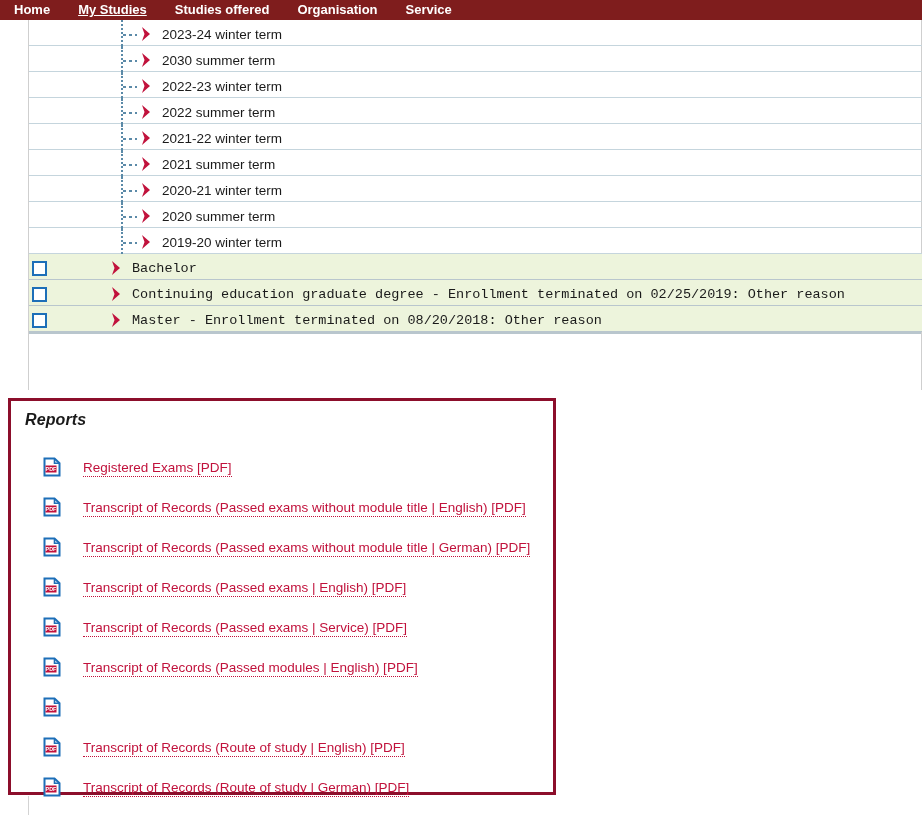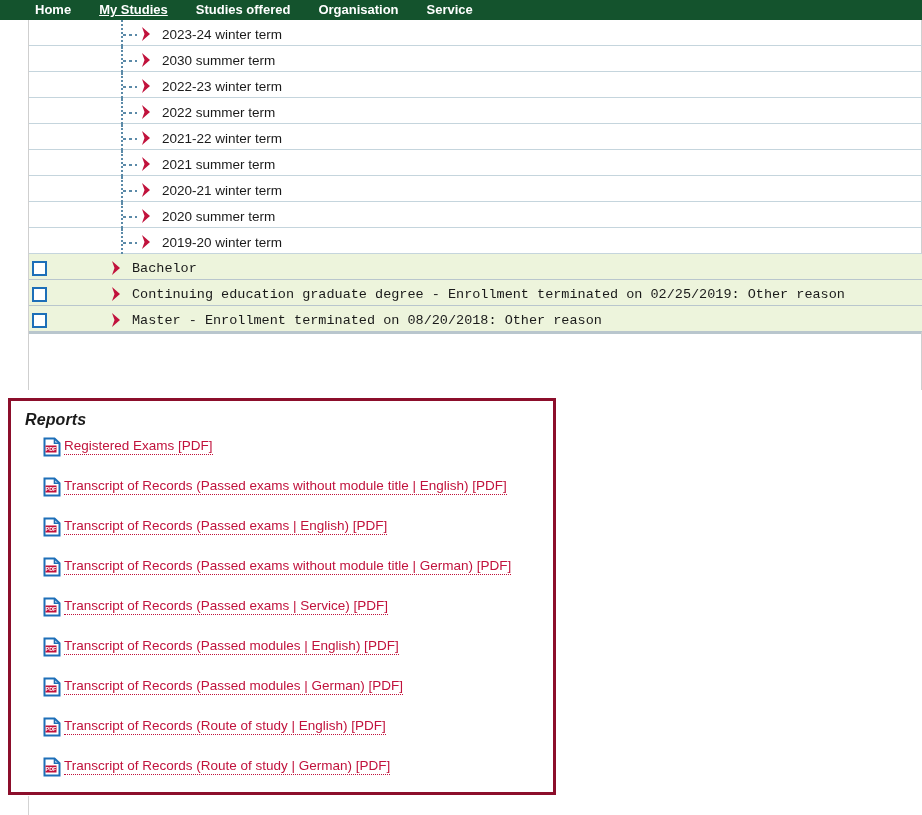--- a/index.html
+++ b/index.html
@@ -10,24 +10,24 @@
     background: #ffffff;
     font-family: "Liberation Sans", sans-serif;
     overflow: hidden;
   }
 
   
   .topnav {
     position: absolute;
     left: 0; top: 0;
     width: 922px; height: 20px;
-    background: #14532d;
+    background: #7f1d1d;
     display: flex;
     align-items: center;
-    padding-left: 21px;
+    padding-left: 0;
   }
   .navitem {
     color: #ffffff;
     font-size: 13px;
     font-weight: bold;
     padding: 0 14px;
     line-height: 20px;
     white-space: nowrap;
     cursor: pointer;
     text-decoration: none;
@@ -146,24 +146,25 @@
   .reports h2 {
     margin: 0 0 8px 0;
     font-size: 16px;
     font-weight: bold;
     color: #1a1a1a;
     letter-spacing: .1px;
     font-style: italic;
   }
   .rlink {
     display: flex;
-    align-items: flex-start;
+    align-items: flex-end;
     height: 40px;
     padding-left: 18px;
     text-decoration: none;
+    gap: 19px;
   }
   .pdficon {
     width: 18px; height: 20px;
     margin-right: 3px;
     flex: 0 0 auto;
   }
   .pdficon svg { display: block; }
   .rlabel {
     font-size: 13.5px;
     color: #C1123C;
@@ -343,42 +344,42 @@
       </a>
       <a class="rlink">
         <span class="pdficon">
           <svg width="18" height="20" viewBox="0 0 18 20">
             <path d="M1.5 1.5 H11.5 L16.5 6.2 V18.5 H1.5 Z" fill="#ffffff" stroke="#1D6FB8" stroke-width="2"></path>
             <path d="M11.5 1.5 L11.5 6.2 L16.5 6.2" fill="none" stroke="#1D6FB8" stroke-width="1.6"></path>
             <rect x="2.5" y="8.5" width="11" height="7" fill="#C1123C"></rect>
             <text x="8" y="14" font-family="Liberation Sans, sans-serif" font-size="5.4" font-weight="bold" fill="#ffffff" text-anchor="middle">PDF</text>
           </svg>
         </span>
+        <span class="rlabel">Transcript of Records (Passed exams without module title | German) [PDF]</span>
+      </a>
+      <a class="rlink">
+        <span class="pdficon">
+          <svg width="18" height="20" viewBox="0 0 18 20">
+            <path d="M1.5 1.5 H11.5 L16.5 6.2 V18.5 H1.5 Z" fill="#ffffff" stroke="#1D6FB8" stroke-width="2"></path>
+            <path d="M11.5 1.5 L11.5 6.2 L16.5 6.2" fill="none" stroke="#1D6FB8" stroke-width="1.6"></path>
+            <rect x="2.5" y="8.5" width="11" height="7" fill="#C1123C"></rect>
+            <text x="8" y="14" font-family="Liberation Sans, sans-serif" font-size="5.4" font-weight="bold" fill="#ffffff" text-anchor="middle">PDF</text>
+          </svg>
+        </span>
         <span class="rlabel">Transcript of Records (Passed exams | English) [PDF]</span>
       </a>
       <a class="rlink">
         <span class="pdficon">
           <svg width="18" height="20" viewBox="0 0 18 20">
             <path d="M1.5 1.5 H11.5 L16.5 6.2 V18.5 H1.5 Z" fill="#ffffff" stroke="#1D6FB8" stroke-width="2"></path>
             <path d="M11.5 1.5 L11.5 6.2 L16.5 6.2" fill="none" stroke="#1D6FB8" stroke-width="1.6"></path>
             <rect x="2.5" y="8.5" width="11" height="7" fill="#C1123C"></rect>
             <text x="8" y="14" font-family="Liberation Sans, sans-serif" font-size="5.4" font-weight="bold" fill="#ffffff" text-anchor="middle">PDF</text>
           </svg>
         </span>
-        <span class="rlabel">Transcript of Records (Passed exams without module title | German) [PDF]</span>
-      </a>
-      <a class="rlink">
-        <span class="pdficon">
-          <svg width="18" height="20" viewBox="0 0 18 20">
-            <path d="M1.5 1.5 H11.5 L16.5 6.2 V18.5 H1.5 Z" fill="#ffffff" stroke="#1D6FB8" stroke-width="2"></path>
-            <path d="M11.5 1.5 L11.5 6.2 L16.5 6.2" fill="none" stroke="#1D6FB8" stroke-width="1.6"></path>
-            <rect x="2.5" y="8.5" width="11" height="7" fill="#C1123C"></rect>
-            <text x="8" y="14" font-family="Liberation Sans, sans-serif" font-size="5.4" font-weight="bold" fill="#ffffff" text-anchor="middle">PDF</text>
-          </svg>
-        </span>
         <span class="rlabel">Transcript of Records (Passed exams | Service) [PDF]</span>
       </a>
       <a class="rlink">
         <span class="pdficon">
           <svg width="18" height="20" viewBox="0 0 18 20">
             <path d="M1.5 1.5 H11.5 L16.5 6.2 V18.5 H1.5 Z" fill="#ffffff" stroke="#1D6FB8" stroke-width="2"></path>
             <path d="M11.5 1.5 L11.5 6.2 L16.5 6.2" fill="none" stroke="#1D6FB8" stroke-width="1.6"></path>
             <rect x="2.5" y="8.5" width="11" height="7" fill="#C1123C"></rect>
             <text x="8" y="14" font-family="Liberation Sans, sans-serif" font-size="5.4" font-weight="bold" fill="#ffffff" text-anchor="middle">PDF</text>
           </svg>
@@ -387,21 +388,20 @@
       </a>
       <a class="rlink">
         <span class="pdficon">
           <svg width="18" height="20" viewBox="0 0 18 20">
             <path d="M1.5 1.5 H11.5 L16.5 6.2 V18.5 H1.5 Z" fill="#ffffff" stroke="#1D6FB8" stroke-width="2"></path>
             <path d="M11.5 1.5 L11.5 6.2 L16.5 6.2" fill="none" stroke="#1D6FB8" stroke-width="1.6"></path>
             <rect x="2.5" y="8.5" width="11" height="7" fill="#C1123C"></rect>
             <text x="8" y="14" font-family="Liberation Sans, sans-serif" font-size="5.4" font-weight="bold" fill="#ffffff" text-anchor="middle">PDF</text>
           </svg>
         </span>
-        <span class="rlabel">Transcript of Records (Passed modules | German) [PDF]</span>
       </a>
       <a class="rlink">
         <span class="pdficon">
           <svg width="18" height="20" viewBox="0 0 18 20">
             <path d="M1.5 1.5 H11.5 L16.5 6.2 V18.5 H1.5 Z" fill="#ffffff" stroke="#1D6FB8" stroke-width="2"></path>
             <path d="M11.5 1.5 L11.5 6.2 L16.5 6.2" fill="none" stroke="#1D6FB8" stroke-width="1.6"></path>
             <rect x="2.5" y="8.5" width="11" height="7" fill="#C1123C"></rect>
             <text x="8" y="14" font-family="Liberation Sans, sans-serif" font-size="5.4" font-weight="bold" fill="#ffffff" text-anchor="middle">PDF</text>
           </svg>
         </span>

